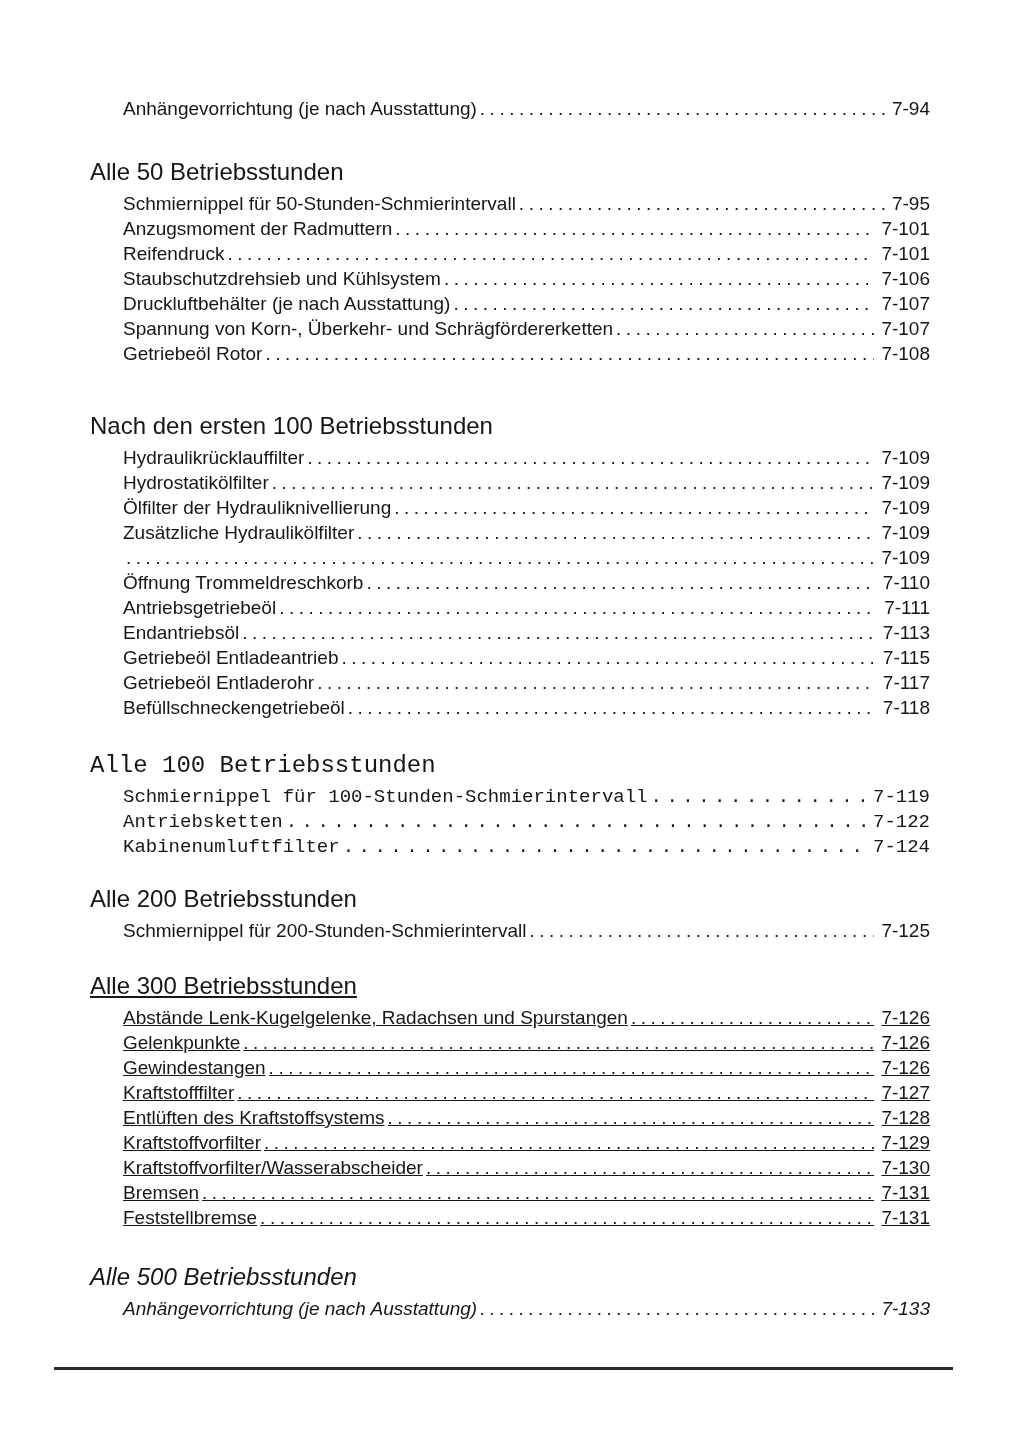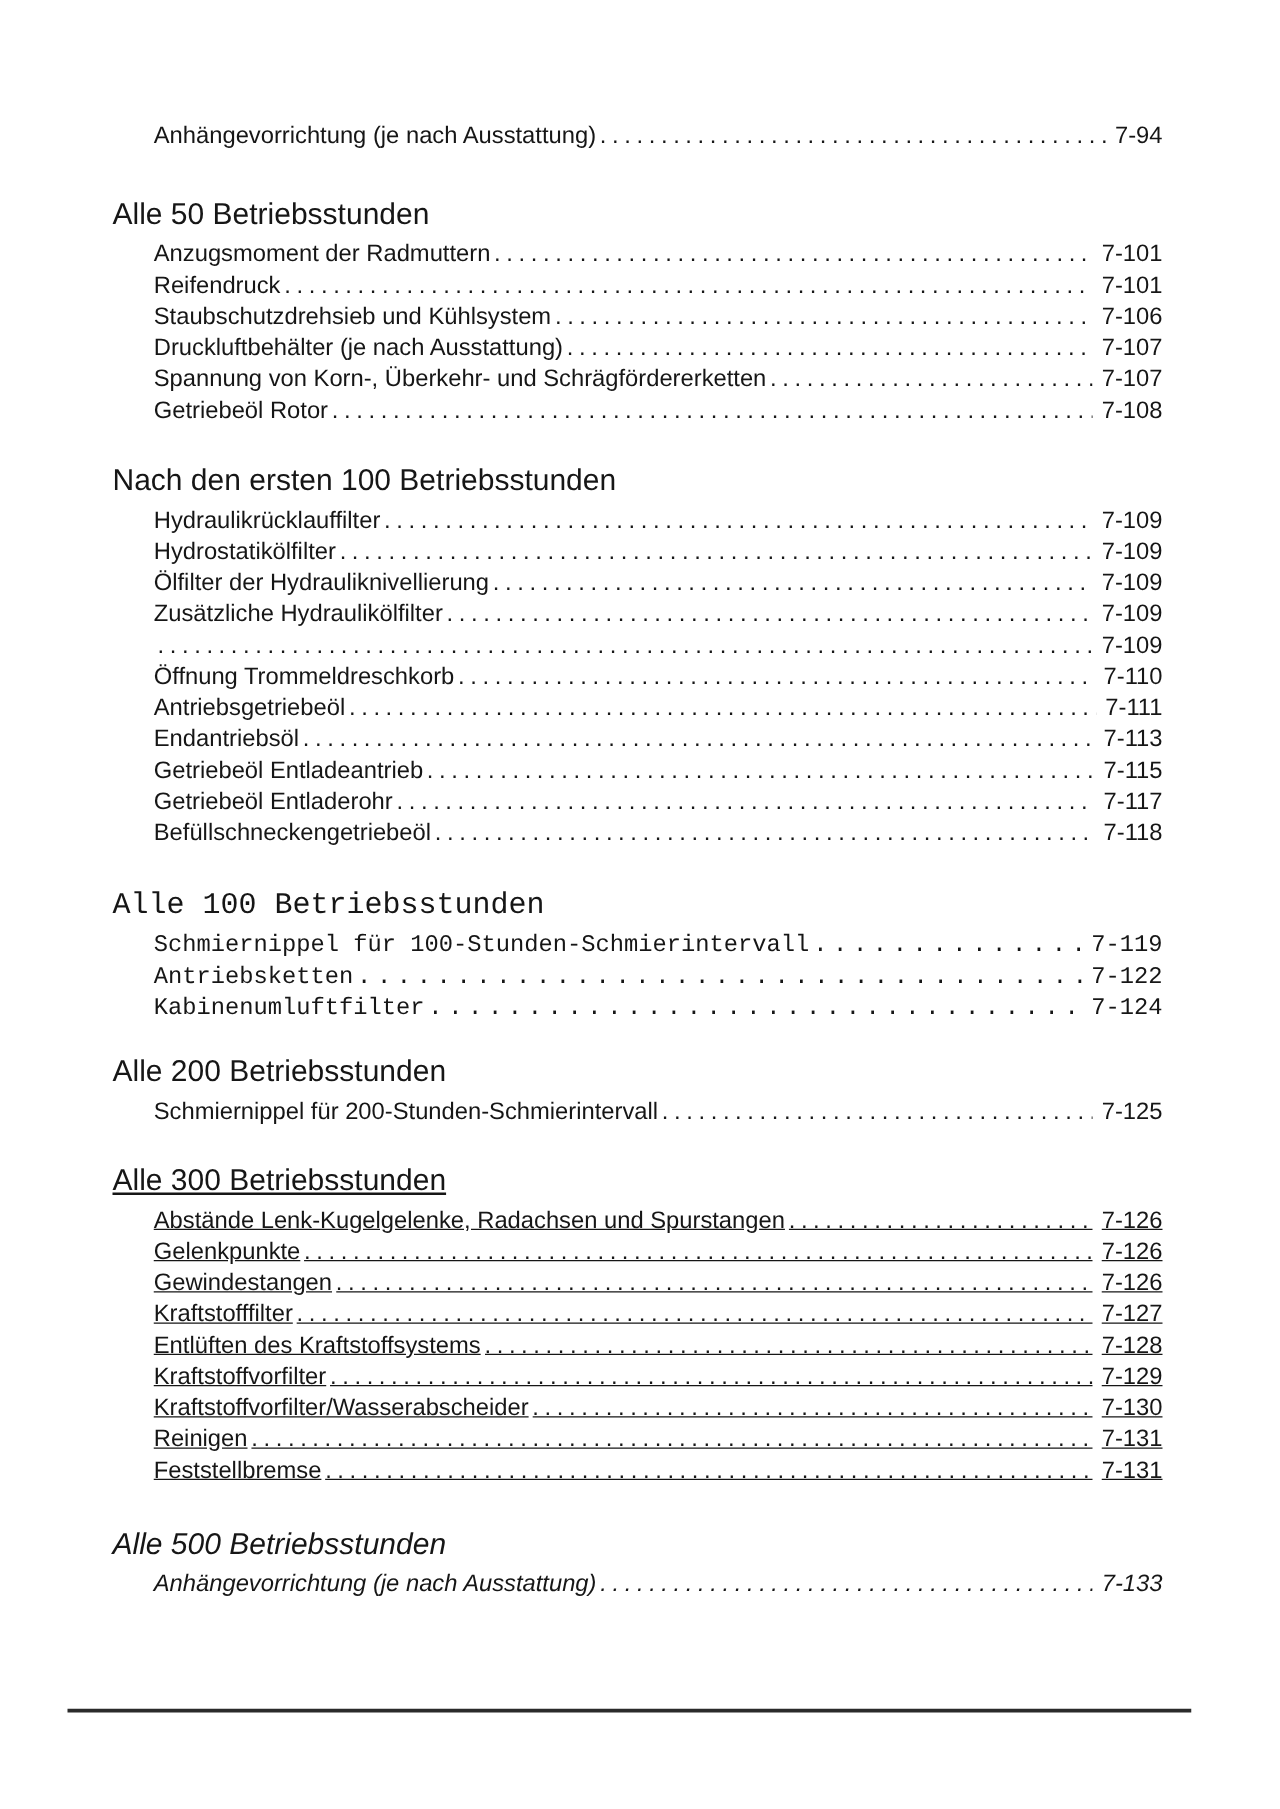--- a/index.html
+++ b/index.html
@@ -50,21 +50,21 @@
   }
   
   section h2{
     font-size:24px;
     line-height:30px;
     font-weight:400;
     margin-bottom:4px;
   }
   section{ display:block; }
   section:nth-of-type(1){ margin-top:36px; }
-  section:nth-of-type(2){ margin-top:29px; }
+  section:nth-of-type(2){ margin-top:45px; }
   section:nth-of-type(3){ margin-top:31px;font-family:Liberation Mono, monospace; }
   section:nth-of-type(4){ margin-top:24px; }
   section:nth-of-type(5){ margin-top:28px;text-decoration:underline; }
   section:nth-of-type(6){ margin-top:32px;font-style:italic; }
   
   .footer-rule{
     position:absolute;
     left:54px;
     top:1367px;
     width:899px;
@@ -78,20 +78,25 @@
 <div class="page">
   <div id="toc">
       <div class="entry">
         <span class="entry-title">Anhängevorrichtung (je nach Ausstattung)</span>
         <span class="dots"></span>
         <span class="entry-page">7-94</span>
       </div>
       <section>
         <h2>Alle 50 Betriebsstunden</h2>
         <div class="entry">
+          <span class="entry-title">Schmiernippel für 50-Stunden-Schmierintervall</span>
+          <span class="dots"></span>
+          <span class="entry-page">7-95</span>
+        </div>
+        <div class="entry">
           <span class="entry-title">Anzugsmoment der Radmuttern</span>
           <span class="dots"></span>
           <span class="entry-page">7-101</span>
         </div>
         <div class="entry">
           <span class="entry-title">Reifendruck</span>
           <span class="dots"></span>
           <span class="entry-page">7-101</span>
         </div>
         <div class="entry">
@@ -229,21 +234,21 @@
           <span class="entry-title">Kraftstoffvorfilter</span>
           <span class="dots"></span>
           <span class="entry-page">7-129</span>
         </div>
         <div class="entry">
           <span class="entry-title">Kraftstoffvorfilter/Wasserabscheider</span>
           <span class="dots"></span>
           <span class="entry-page">7-130</span>
         </div>
         <div class="entry">
-          <span class="entry-title">Reinigen</span>
+          <span class="entry-title">Bremsen</span>
           <span class="dots"></span>
           <span class="entry-page">7-131</span>
         </div>
         <div class="entry">
           <span class="entry-title">Feststellbremse</span>
           <span class="dots"></span>
           <span class="entry-page">7-131</span>
         </div>
       </section>
       <section>

